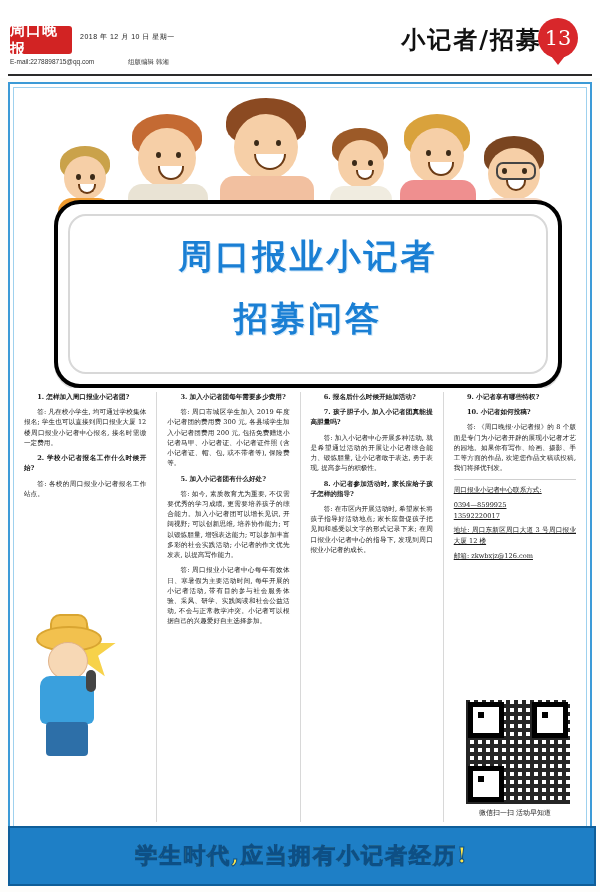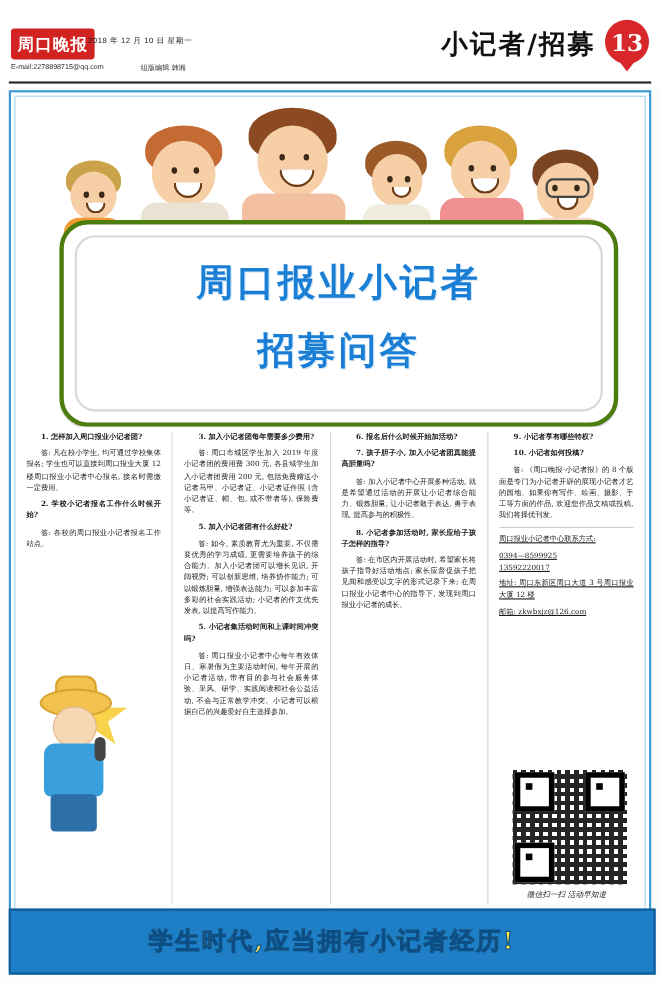--- a/index.html
+++ b/index.html
@@ -14,23 +14,23 @@
     width:600px;height:892px;
     background:#fdfdfb;
     box-sizing:border-box;
   }
   
   .masthead{
     position:absolute;left:0;top:0;width:600px;height:78px;
     background:#ffffff;
   }
   .logo-box{
-    position:absolute;left:10px;top:26px;width:76px;height:28px;
+    position:absolute;left:10px;top:26px;width:62px;height:28px;
     background:#d22323;border-radius:3px;
-    display:flex;align-items:center;justify-content:center;text-align:right;
+    display:flex;align-items:center;justify-content:center;
   }
   .logo-box span{
     color:#fff;font-size:15px;font-weight:bold;letter-spacing:1px;
     font-family:"DejaVu Serif","Liberation Serif",serif;
   }
   .mast-date{
     position:absolute;left:80px;top:32px;
     font-size:7px;color:#222;letter-spacing:.5px;
   }
   .mast-email{
@@ -44,25 +44,25 @@
   .mast-rule{
     position:absolute;left:8px;top:74px;width:584px;height:2px;background:#2b2b2b;
   }
   .section-title{
     position:absolute;right:58px;top:24px;
     font-size:24px;font-weight:bold;color:#111;
     font-family:"DejaVu Serif","Liberation Serif",serif;
     letter-spacing:2px;
   }
   .page-num{
-    position:absolute;right:10px;top:18px;
+    position:absolute;right:22px;top:18px;
     width:40px;height:40px;border-radius:50%;
     background:#d8272b;color:#fff;
     display:flex;align-items:center;justify-content:center;
-    font-size:21px;font-weight:bold;
+    font-size:21px;font-weight:normal;
     font-family:"DejaVu Serif","Liberation Serif",serif;
   }
   .page-num:after{
     content:"";position:absolute;left:13px;top:38px;
     border-left:7px solid transparent;border-right:7px solid transparent;
     border-top:9px solid #d8272b;
   }
   
   .frame{
     position:absolute;left:8px;top:82px;width:584px;height:800px;
@@ -84,21 +84,21 @@
   .head{border-radius:50%;background:#f6cfa7;position:absolute;}
   .hair{position:absolute;background:#8a5a2b;border-radius:50% 50% 40% 40%;}
   .body-sh{position:absolute;border-radius:14px;}
   .smile{
     position:absolute;background:#fff;border-radius:0 0 20px 20px;
     border:2px solid #6b3b15;border-top:none;
   }
   .eye{position:absolute;width:5px;height:6px;border-radius:50%;background:#3a2a18;}
   .board{
     position:absolute;left:42px;top:112px;width:500px;height:180px;
-    background:#ffffff;border:4px solid #4d7c0f;border-radius:26px;
+    background:#ffffff;border:4px solid #000000;border-radius:26px;
     box-shadow:0 2px 0 #dedede;
   }
   .board-line{
     position:absolute;left:10px;top:10px;right:10px;bottom:10px;
     border:2px solid #d8d8d8;border-radius:18px;
   }
   .board-title{
     position:absolute;left:0;right:0;top:30px;text-align:center;
     color:#1a7fd4;font-size:34px;font-weight:bold;letter-spacing:3px;
     font-family:"DejaVu Serif","Liberation Serif",serif;
@@ -168,21 +168,20 @@
       repeating-linear-gradient(0deg,#000 0 4px,transparent 4px 8px);
     background-color:#fff;
     opacity:.85;
   }
   .qr-fp{position:absolute;width:26px;height:26px;border:5px solid #000;background:#fff;}
   .qr-fp i{position:absolute;left:5px;top:5px;width:6px;height:6px;background:#000;}
   .qr-cap{
     position:absolute;right:12px;top:808px;width:146px;text-align:center;
     font-size:7px;color:#222;
     font-family:"DejaVu Serif","Liberation Serif",serif;
-    font-style:italic;
   }
   
   .banner{
     position:absolute;left:8px;top:826px;width:584px;height:56px;
     background:#1e7fc6;border:2px solid #0f5e99;
     display:flex;align-items:center;justify-content:center;
   }
   .banner span{
     color:#ffe84a;font-size:22px;font-weight:bold;letter-spacing:2px;
     font-family:"DejaVu Serif","Liberation Serif",serif;
@@ -286,21 +285,20 @@
       <p>答: 各校的周口报业小记者报名工作站点。</p>
     </div>
 
     <div class="colsep"></div>
 
     <div class="col">
       <p class="q">3. 加入小记者团每年需要多少费用?</p>
       <p>答: 周口市城区学生加入 2019 年度小记者团的费用费 300 元, 各县域学生加入小记者团费用 200 元, 包括免费赠送小记者马甲、小记者证、小记者证件照 (含小记者证、帽、包, 或不带者等), 保险费等。</p>
       <p class="q">5. 加入小记者团有什么好处?</p>
       <p>答: 如今, 素质教育尤为重要, 不仅需要优秀的学习成绩, 更需要培养孩子的综合能力。加入小记者团可以增长见识, 开阔视野; 可以创新思维, 培养协作能力; 可以锻炼胆量, 增强表达能力; 可以参加丰富多彩的社会实践活动; 小记者的作文优先发表, 以提高写作能力。</p>
-      <p class="q">5. 小记者集活动时间和上课时间冲突吗?</p>
       <p>答: 周口报业小记者中心每年有效体日、寒暑假为主要活动时间, 每年开展的小记者活动, 带有目的参与社会服务体验、采风、研学、实践阅读和社会公益活动, 不会与正常教学冲突。小记者可以根据自己的兴趣爱好自主选择参加。</p>
     </div>
 
     <div class="colsep"></div>
 
     <div class="col">
       <p class="q">6. 报名后什么时候开始加活动?</p>
       <p class="q">7. 孩子胆子小, 加入小记者团真能提高胆量吗?</p>
       <p>答: 加入小记者中心开展多种活动, 就是希望通过活动的开展让小记者综合能力、锻炼胆量, 让小记者敢于表达, 勇于表现, 提高参与的积极性。</p>
       <p class="q">8. 小记者参加活动时, 家长应给子孩子怎样的指导?</p>

